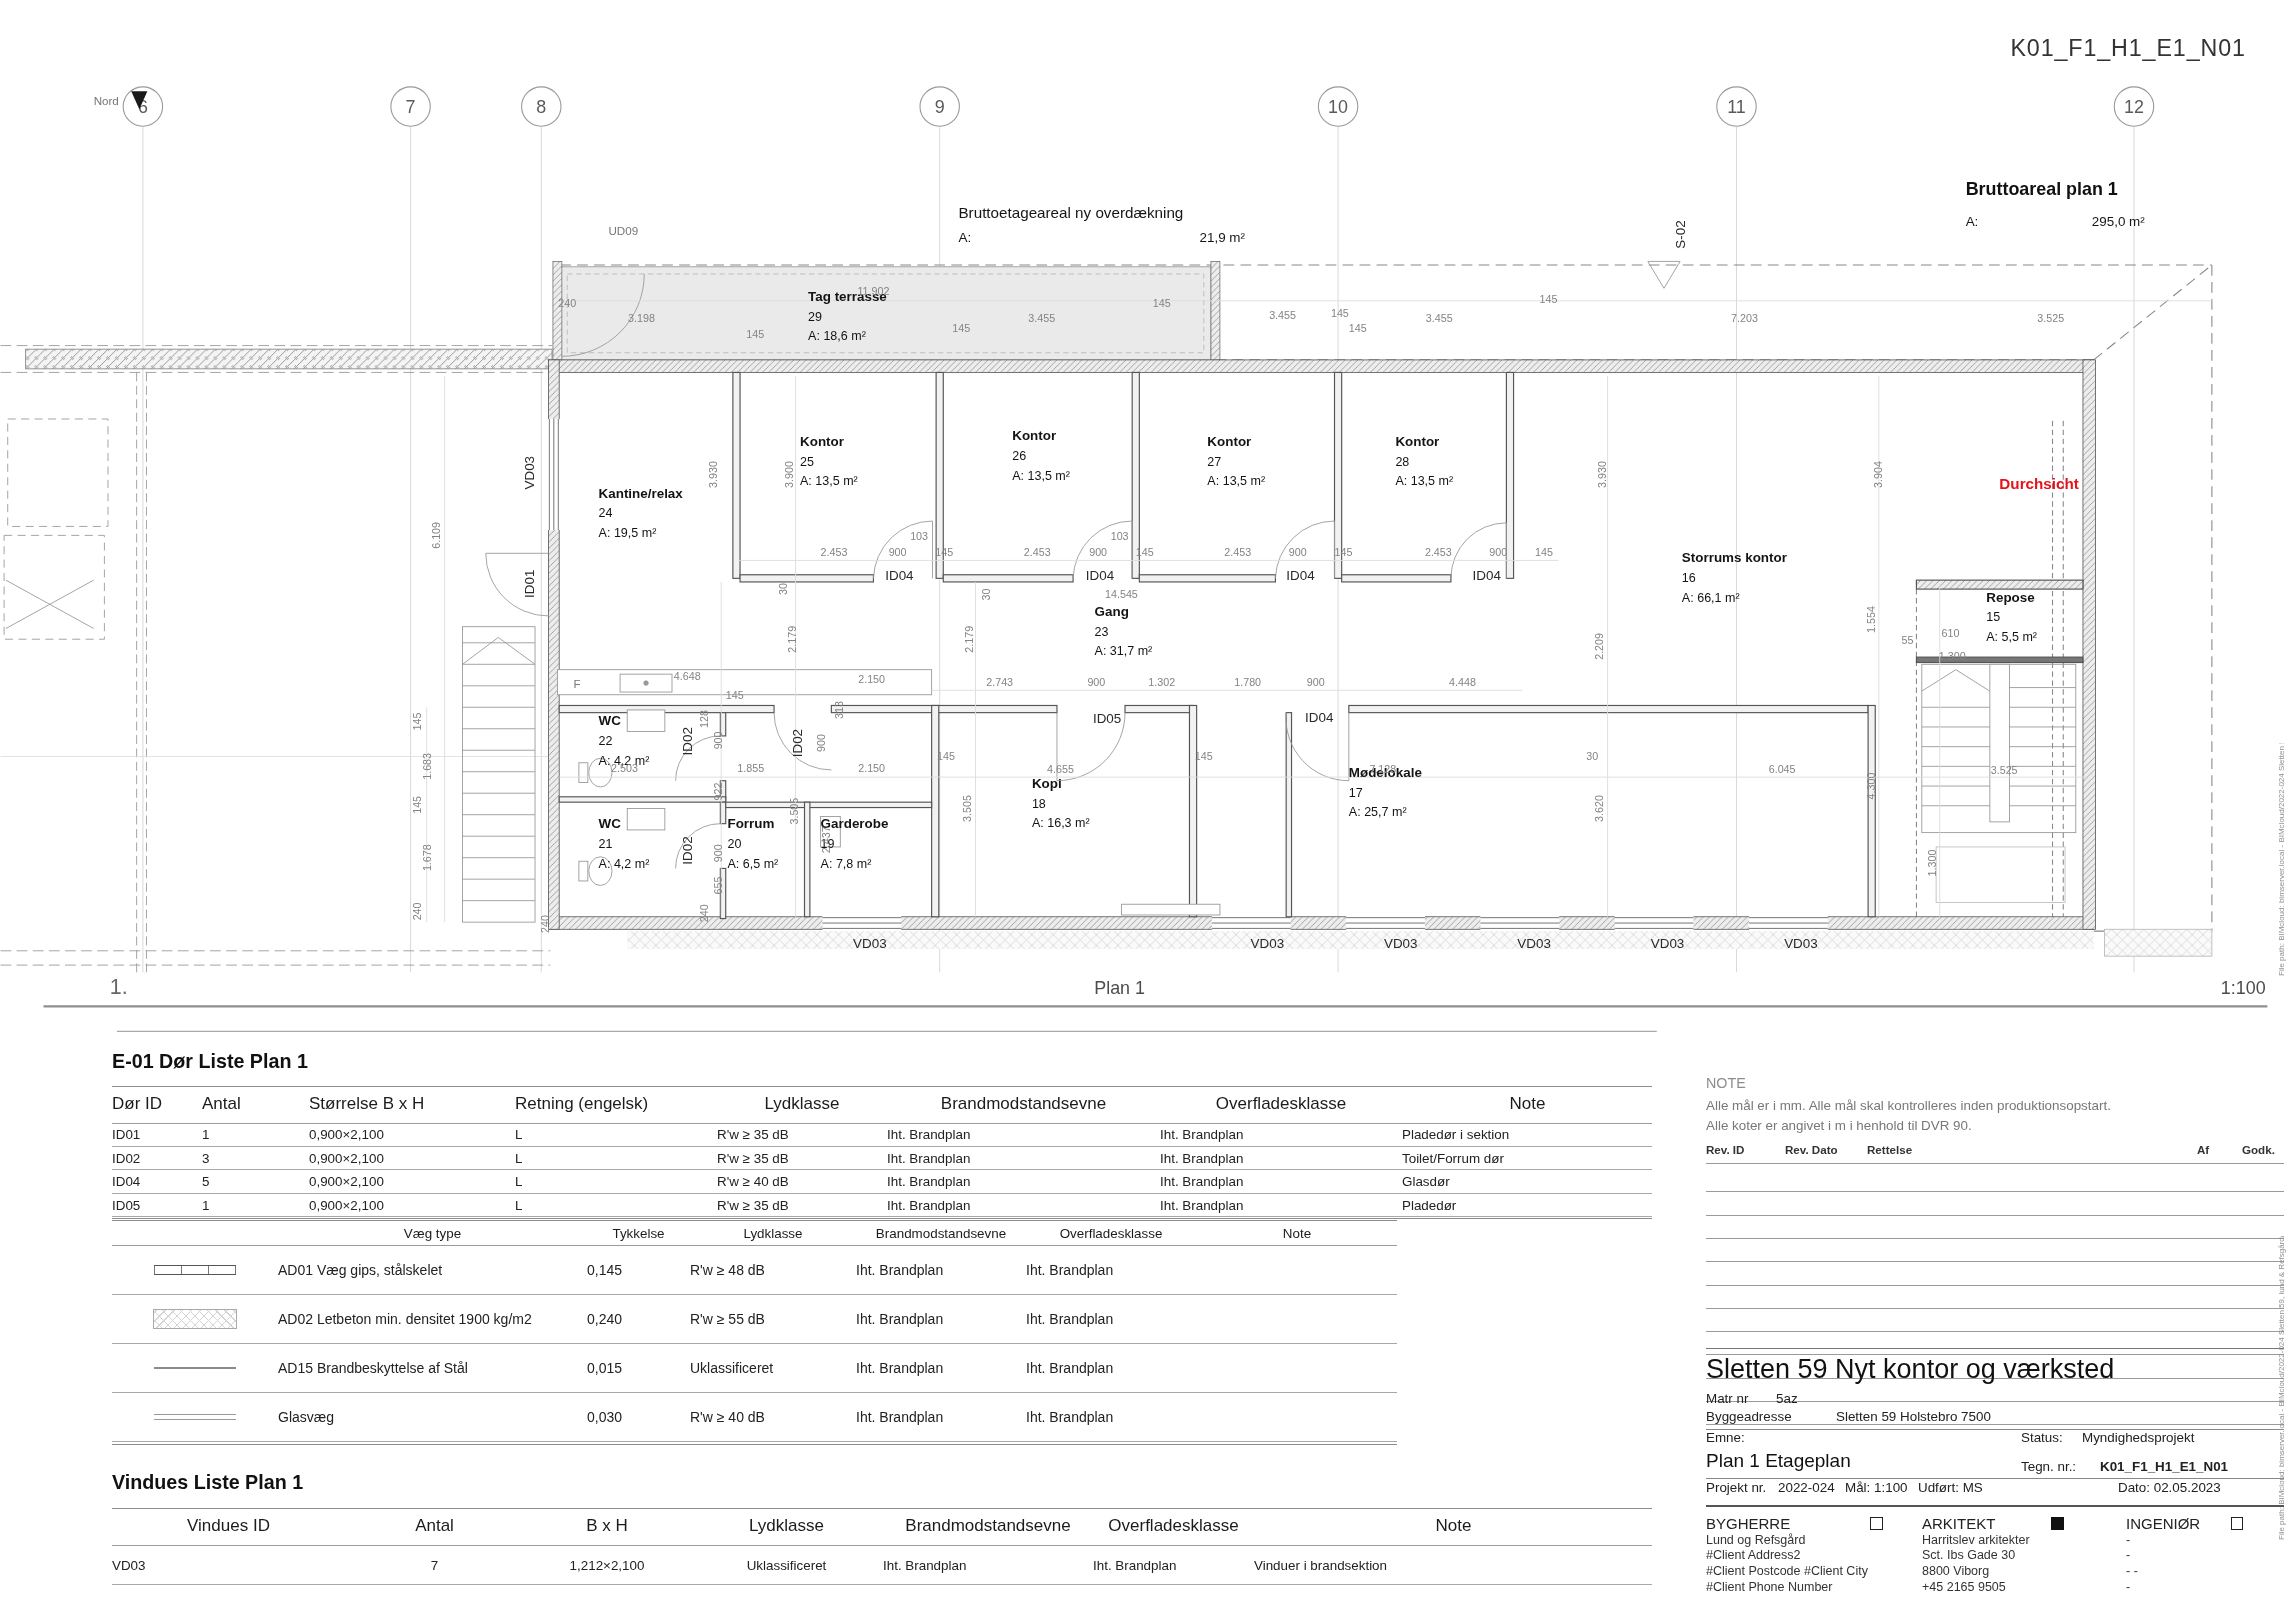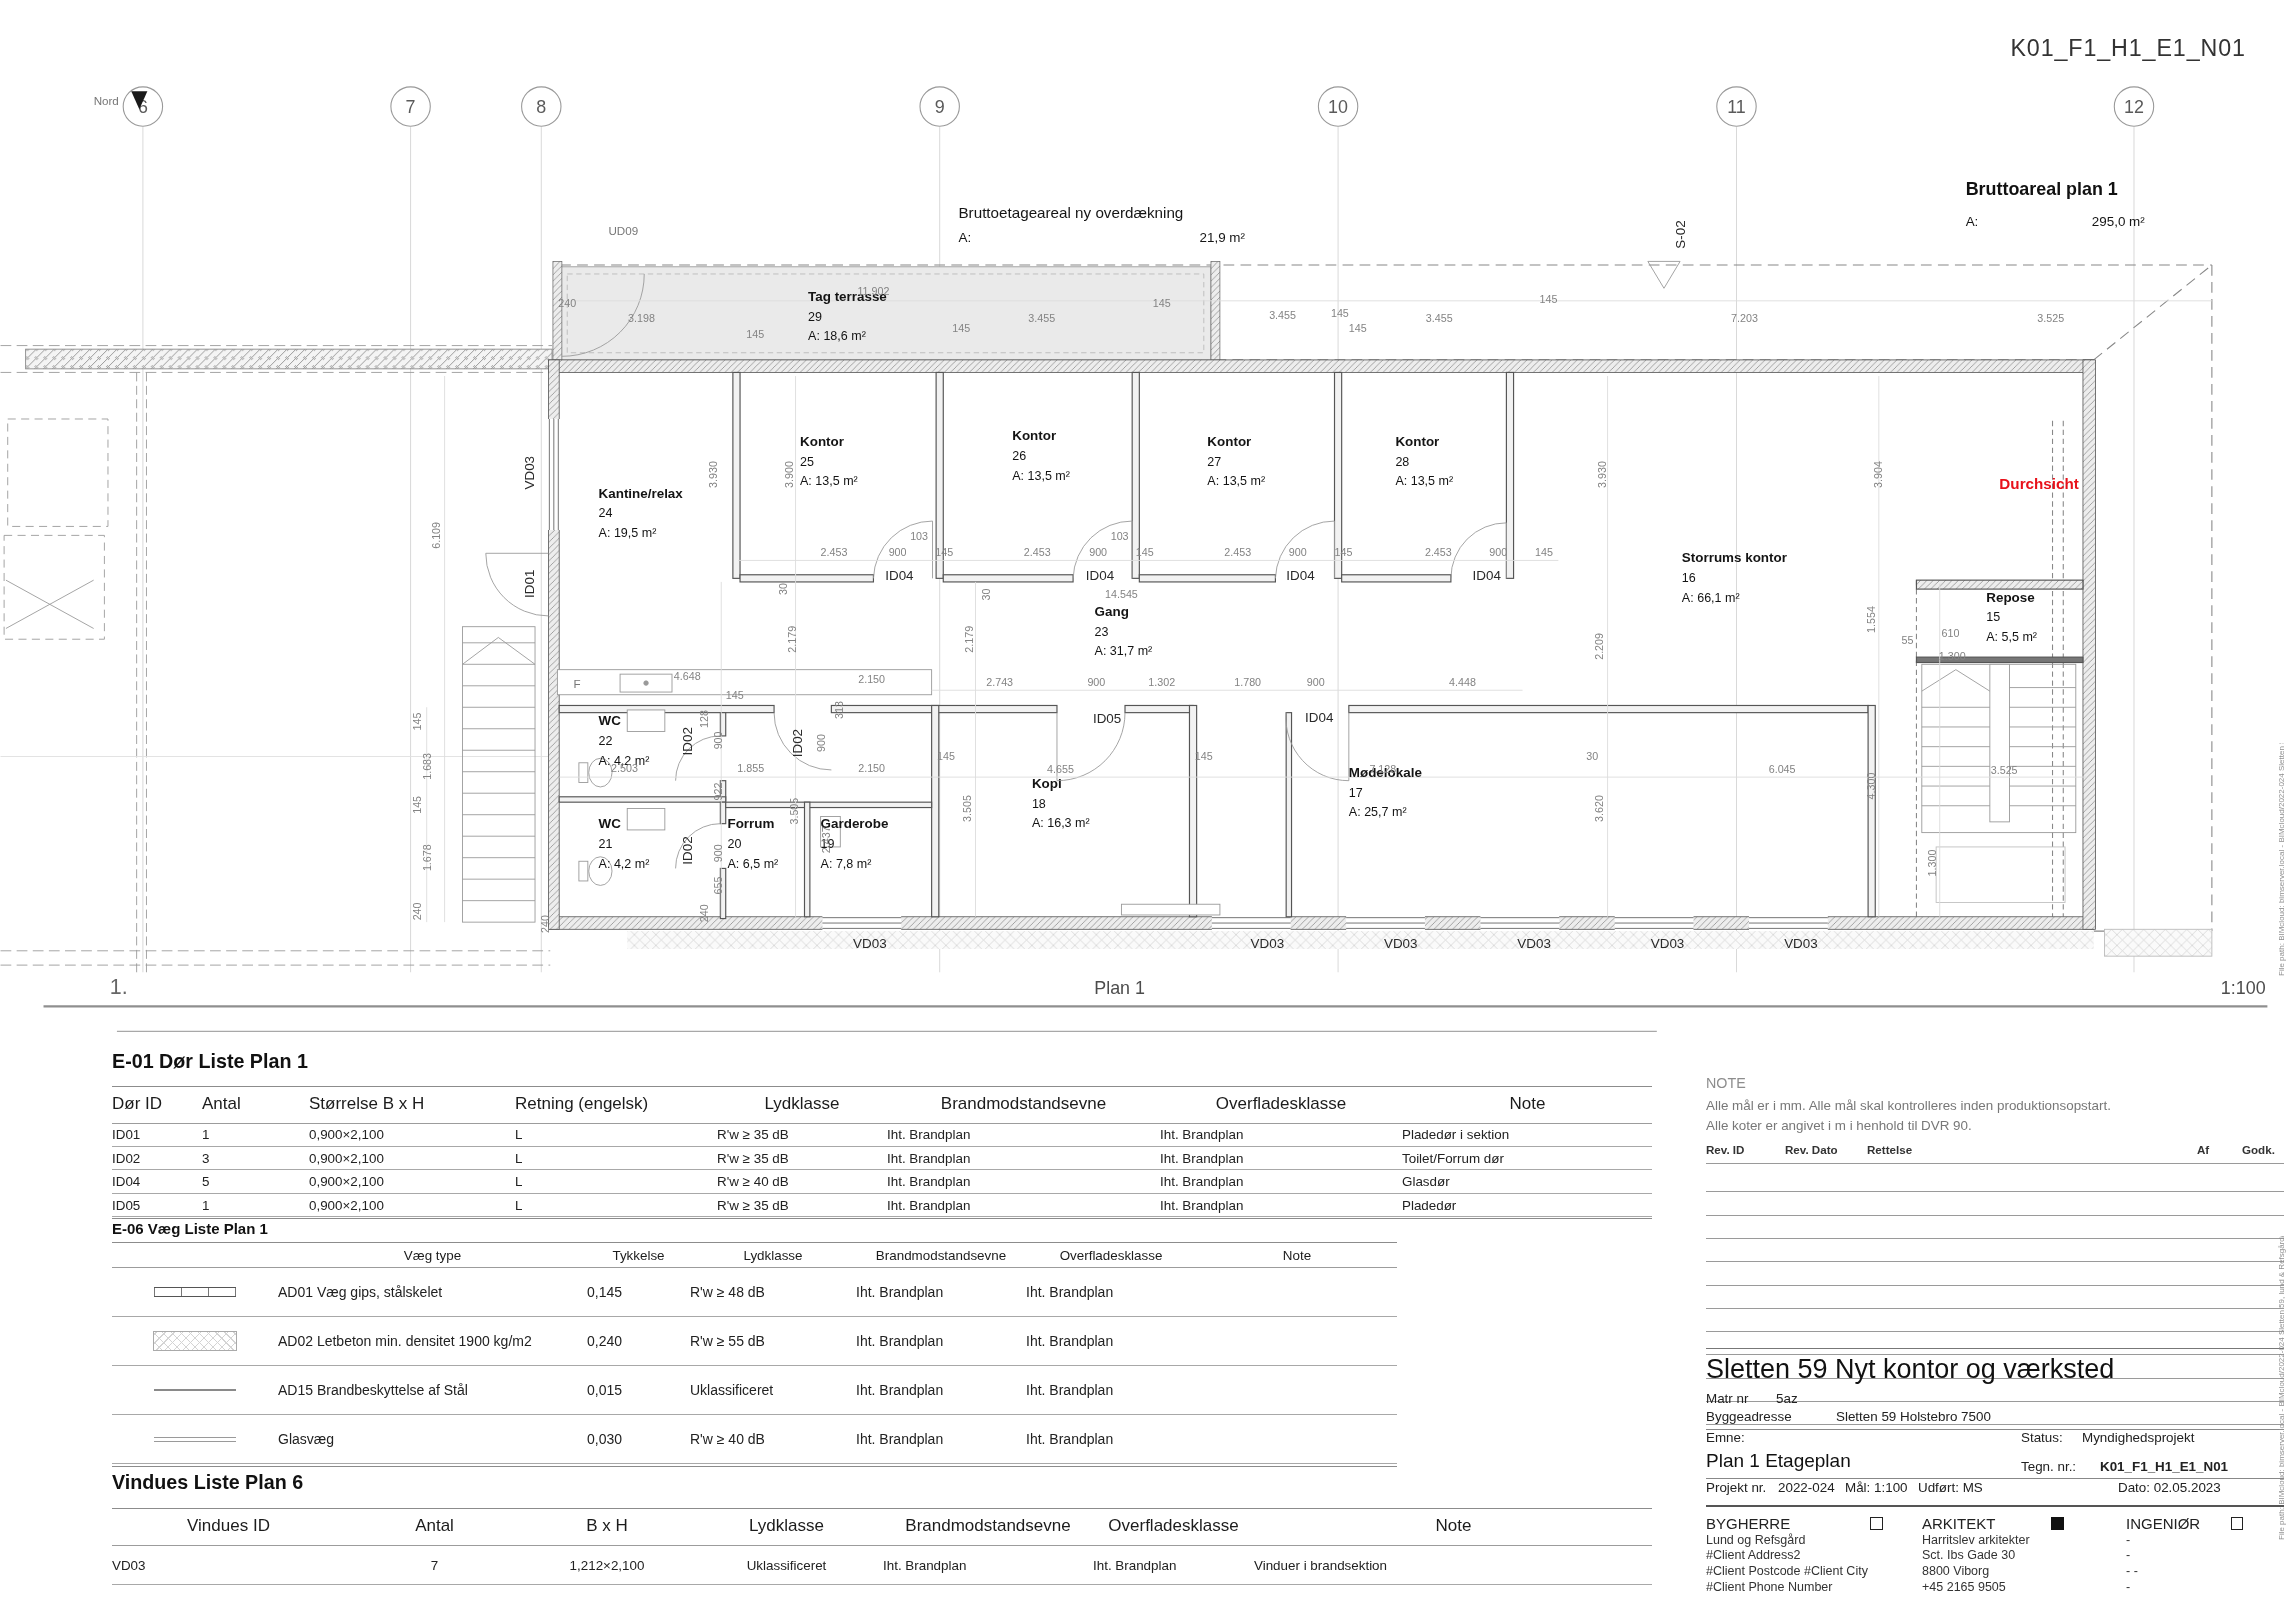--- a/index.html
+++ b/index.html
@@ -558,21 +558,20 @@
           <div class="cell c4">R'w ≥ 35 dB</div>
           <div class="cell c5">Iht. Brandplan</div>
           <div class="cell c6">Iht. Brandplan</div>
           <div class="cell c7">Pladedør</div>
         </div>
       </div>
     <div class="hl" style="margin-top:0.9px;"></div>
   </div>
 
   <div id="wallT" class="tbl">
-    <div class="t-title">E-06 Væg Liste Plan 1</div>
     <div class="hl"></div>
     <div class="row hdr">
         <div class="cell c0"></div>
         <div class="cell c1">Væg type</div>
         <div class="cell c2">Tykkelse</div>
         <div class="cell c3">Lydklasse</div>
         <div class="cell c4">Brandmodstandsevne</div>
         <div class="cell c5">Overfladesklasse</div>
         <div class="cell c6">Note</div>
       </div>
@@ -620,21 +619,21 @@
           <div class="cell c3">R'w ≥ 40 dB</div>
           <div class="cell c4">Iht. Brandplan</div>
           <div class="cell c5">Iht. Brandplan</div>
           <div class="cell c6"></div>
         </div>
       </div>
     <div class="hl" style="margin-top:1.8px;"></div>
   </div>
 
   <div id="winT" class="tbl">
-    <div class="t-title">Vindues Liste Plan 6</div>
+    <div class="t-title">Vindues Liste Plan 1</div>
     <div class="hl"></div>
     <div class="row hdr">
         <div class="cell c0">Vindues ID</div>
         <div class="cell c1">Antal</div>
         <div class="cell c2">B x H</div>
         <div class="cell c3">Lydklasse</div>
         <div class="cell c4">Brandmodstandsevne</div>
         <div class="cell c5">Overfladesklasse</div>
         <div class="cell c6">Note</div>
       </div>

